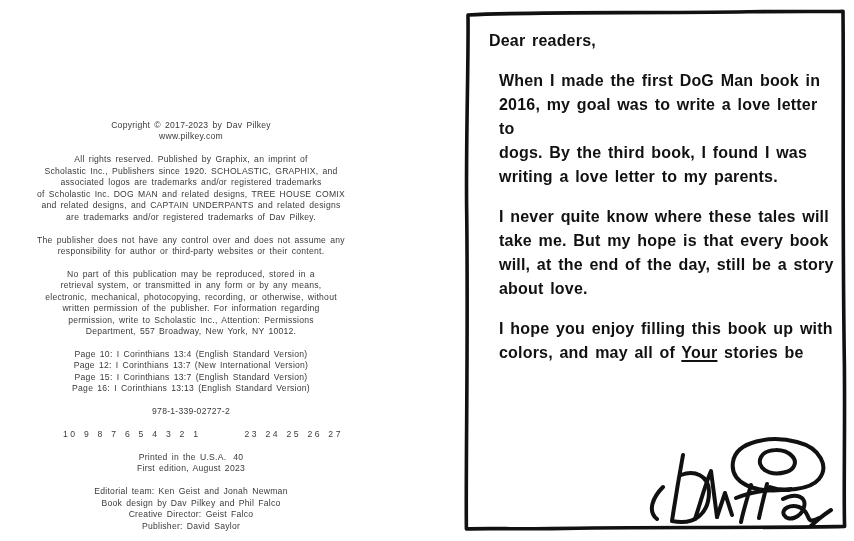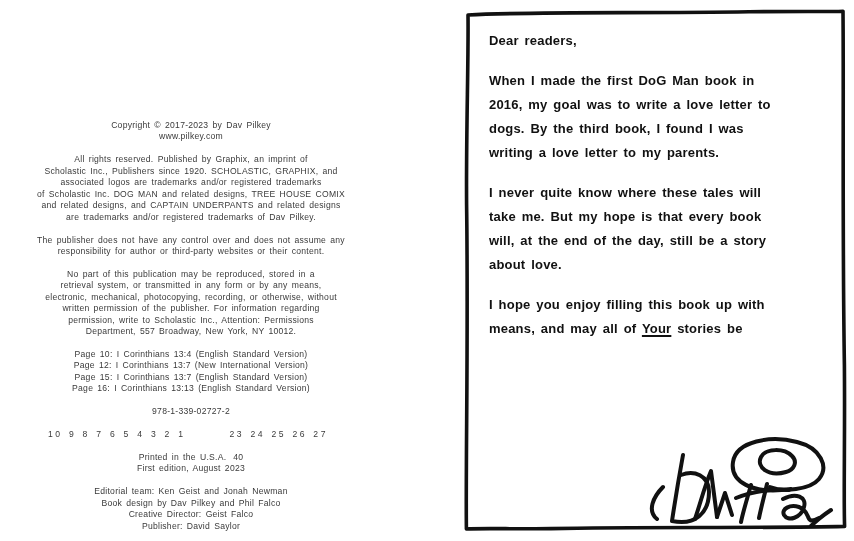--- a/index.html
+++ b/index.html
@@ -10,35 +10,35 @@
   
   .copyright-page{
     position:absolute;left:0;top:0;width:382px;height:541px;
     padding-top:120px;box-sizing:border-box;
     text-align:center;color:#3a3a3a;
     font-size:8.6px;line-height:11.45px;letter-spacing:0.25px;word-spacing:1.5px;
   }
   .lines{white-space:pre-line;}
   .blk{margin:0 0 11.45px 0;}
   .printrun-row{
-    display:flex;justify-content:flex-start;padding-left:48px;gap:44px;
+    display:flex;justify-content:flex-start;padding-left:63px;gap:44px;
     margin:3px 0 11.45px 0;letter-spacing:2.5px;
   }
   .printed-row{display:flex;justify-content:center;gap:7px;}
   
   .letter-page{
     position:absolute;left:461px;top:5px;width:388px;height:528px;box-sizing:border-box;
     color:#111111;
   }
   .page-border{position:absolute;left:0;top:0;width:388px;height:528px;}
   .letter-body{
     position:absolute;left:28px;top:24px;width:348px;
-    font-size:13px;font-weight:700;line-height:24px;letter-spacing:0.2px;word-spacing:2px;
+    font-size:16px;font-weight:700;line-height:24px;letter-spacing:0.2px;word-spacing:2px;
   }
-  .letter-para{margin:0 0 16px 0;}
+  .letter-para{margin:0 0 16px 10px;}
   .salutation{margin:0 0 16px 0;}
   .uword{text-decoration:underline;text-decoration-thickness:2px;text-underline-offset:2px;}
   .signature{position:absolute;right:4px;bottom:2px;width:212px;height:102px;}
 </style>
 </head>
 <body>
 
 <div id="stage">
 
   <div class="copyright-page">
@@ -91,21 +91,21 @@
       <div class="letter-para lines">When I made the first DoG Man book in
 2016, my goal was to write a love letter to
 dogs.  By the third book, I found I was
 writing a love letter to my parents.</div>
       <div class="letter-para lines">I never quite know where these tales will
 take me.  But my hope is that every book
 will, at the end of the day, still be a story
 about love.</div>
       <div class="letter-para">
         <div>I hope you enjoy filling this book up with</div>
-        <div><span>means, and may all of </span><span class="uword">Your</span><span> stories be</span></div>
+        <div><span>colors, and may all of </span><span class="uword">Your</span><span> stories be</span></div>
       </div>
     </div>
 
     <svg class="signature" viewBox="0 0 212 102" aria-hidden="true">
       <g fill="none" stroke="#111111" stroke-width="4" stroke-linecap="round" stroke-linejoin="round">
 
         <path d="M30,58 C20,68 14,82 24,90"></path>
 
         <path d="M50,26 C46,48 42,72 39,92 C62,97 76,84 76,63 C76,46 61,41 48,46"></path>
 

